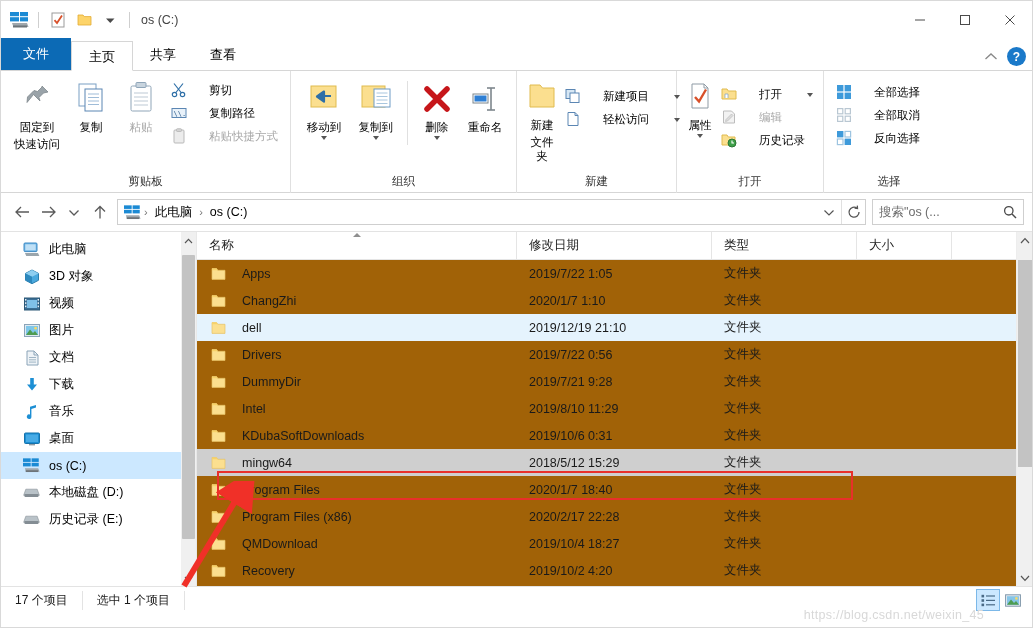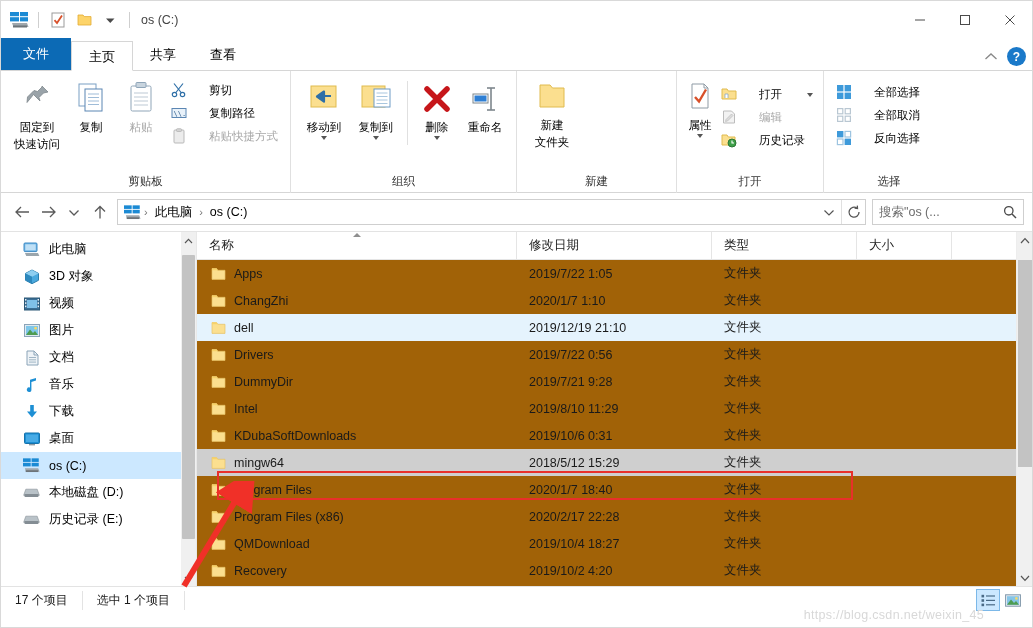--- a/index.html
+++ b/index.html
@@ -104,21 +104,21 @@
                border-left:4px solid transparent; border-right:4px solid transparent;
                border-bottom:4px solid #8f8f8f; }
   .c-name { width:320px; } .c-date { width:195px; } .c-type { width:145px; }
   .c-size { width:95px; }
 
   .rows { position:relative; }
   .row { height:27px; display:flex; align-items:center; font-size:12.5px; color:#1a1a1a;
          cursor:default; }
   .row.hl { background:#e5f3fd; }
   .row.sel { background:#cfcfcf; }
-  .cell { padding-left:12px; display:flex; align-items:center; gap:8px; overflow:hidden;
+  .cell { padding-left:12px; display:flex; align-items:center; gap:16px; overflow:hidden;
           white-space:nowrap; }
   .cell.name { width:320px; padding-left:14px; }
   .cell.date { width:195px; } .cell.type { width:145px; } .cell.size { width:95px; }
 
   .list-scroll { position:absolute; right:0; top:0; width:16px; height:355px;
                  background:#f0f0f0; border-left:1px solid #ededed; }
   .list-thumb { position:absolute; left:1px; width:14px; background:#c3c3c3; cursor:pointer; }
 
   
   #statusbar { height:27px; display:flex; align-items:center; border-top:1px solid #e3e3e3;
@@ -347,20 +347,42 @@
       <div class="rgroup-body" style="padding-top:8px;">
         <div class="bigbtn" style="width:56px;">
           <span>
             <svg width="34" height="30" viewBox="0 0 34 30">
               <path d="M5 3 h10 l2.5 3 H29 V25 H5 z" fill="#fbdf8f" stroke="#e0bb4f"></path>
             </svg>
           </span>
           <span class="lbl">新建</span>
           <span class="lbl">文件夹</span>
         </div>
+        <div class="smallcol" style="padding-top:6px;">
+          <div class="smallbtn">
+            <span>
+              <svg width="16" height="16" viewBox="0 0 16 16">
+                <rect x="1" y="1.5" width="9" height="9" fill="#d7e7f4" stroke="#5b86b3"></rect>
+                <rect x="5" y="5" width="9" height="9.5" fill="#fff" stroke="#5b86b3"></rect>
+              </svg>
+            </span>
+            <span>新建项目</span>
+            <span class="caret sm"></span>
+          </div>
+          <div class="smallbtn">
+            <span>
+              <svg width="16" height="16" viewBox="0 0 16 16">
+                <path d="M3 1.5 h7 l3 3 V14.5 H3 z" fill="#fff" stroke="#5b86b3"></path>
+                <path d="M10 1.5 V4.5 h3" fill="none" stroke="#5b86b3"></path>
+              </svg>
+            </span>
+            <span>轻松访问</span>
+            <span class="caret sm"></span>
+          </div>
+        </div>
       </div>
       <div class="rgroup-label">新建</div>
     </div>
 
     <div class="rgroup" style="width:147px;">
       <div class="rgroup-body" style="padding-top:8px;">
         <div class="bigbtn" style="width:48px;">
           <span>
             <svg width="30" height="30" viewBox="0 0 30 30">
               <path d="M7 2 h12 l4 4 V26 H7 z" fill="#fff" stroke="#8f9ba5"></path>
@@ -575,32 +597,32 @@
                   <line x1="4" y1="9.8" x2="11" y2="9.8"></line>
                   <line x1="4" y1="12.1" x2="11" y2="12.1"></line>
                 </g>
             </svg>
           </span>
           <span>文档</span>
         </div>
         <div class="navitem">
           <span class="ic">
             <svg width="14" height="15" viewBox="0 0 14 15">
+              <path d="M5.2 1 h3.6 v6.5 h3.2 L7 13.6 L2 7.5 h3.2 z" fill="#1d8fd4"></path>
+            </svg>
+          </span>
+          <span>下载</span>
+        </div>
+        <div class="navitem">
+          <span class="ic">
+            <svg width="14" height="15" viewBox="0 0 14 15">
               <path d="M11 1 L5 2.8 V10.6 A2.3 2.3 0 1 0 6.4 12.5 V5 L11 3.6 z" fill="#1d8fd4"></path>
             </svg>
           </span>
           <span>音乐</span>
-        </div>
-        <div class="navitem">
-          <span class="ic">
-            <svg width="14" height="15" viewBox="0 0 14 15">
-              <path d="M5.2 1 h3.6 v6.5 h3.2 L7 13.6 L2 7.5 h3.2 z" fill="#1d8fd4"></path>
-            </svg>
-          </span>
-          <span>下载</span>
         </div>
         <div class="navitem">
           <span class="ic">
             <svg width="16" height="14" viewBox="0 0 16 14">
               <rect x="0.5" y="1" width="15" height="10.5" rx="1" fill="#1d8fd4" stroke="#1572ab"></rect>
               <rect x="2" y="2.5" width="12" height="7.5" fill="#47abe6"></rect>
               <rect x="5" y="12" width="6" height="1.4" fill="#8f9ba3"></rect>
             </svg>
           </span>
           <span>桌面</span>

